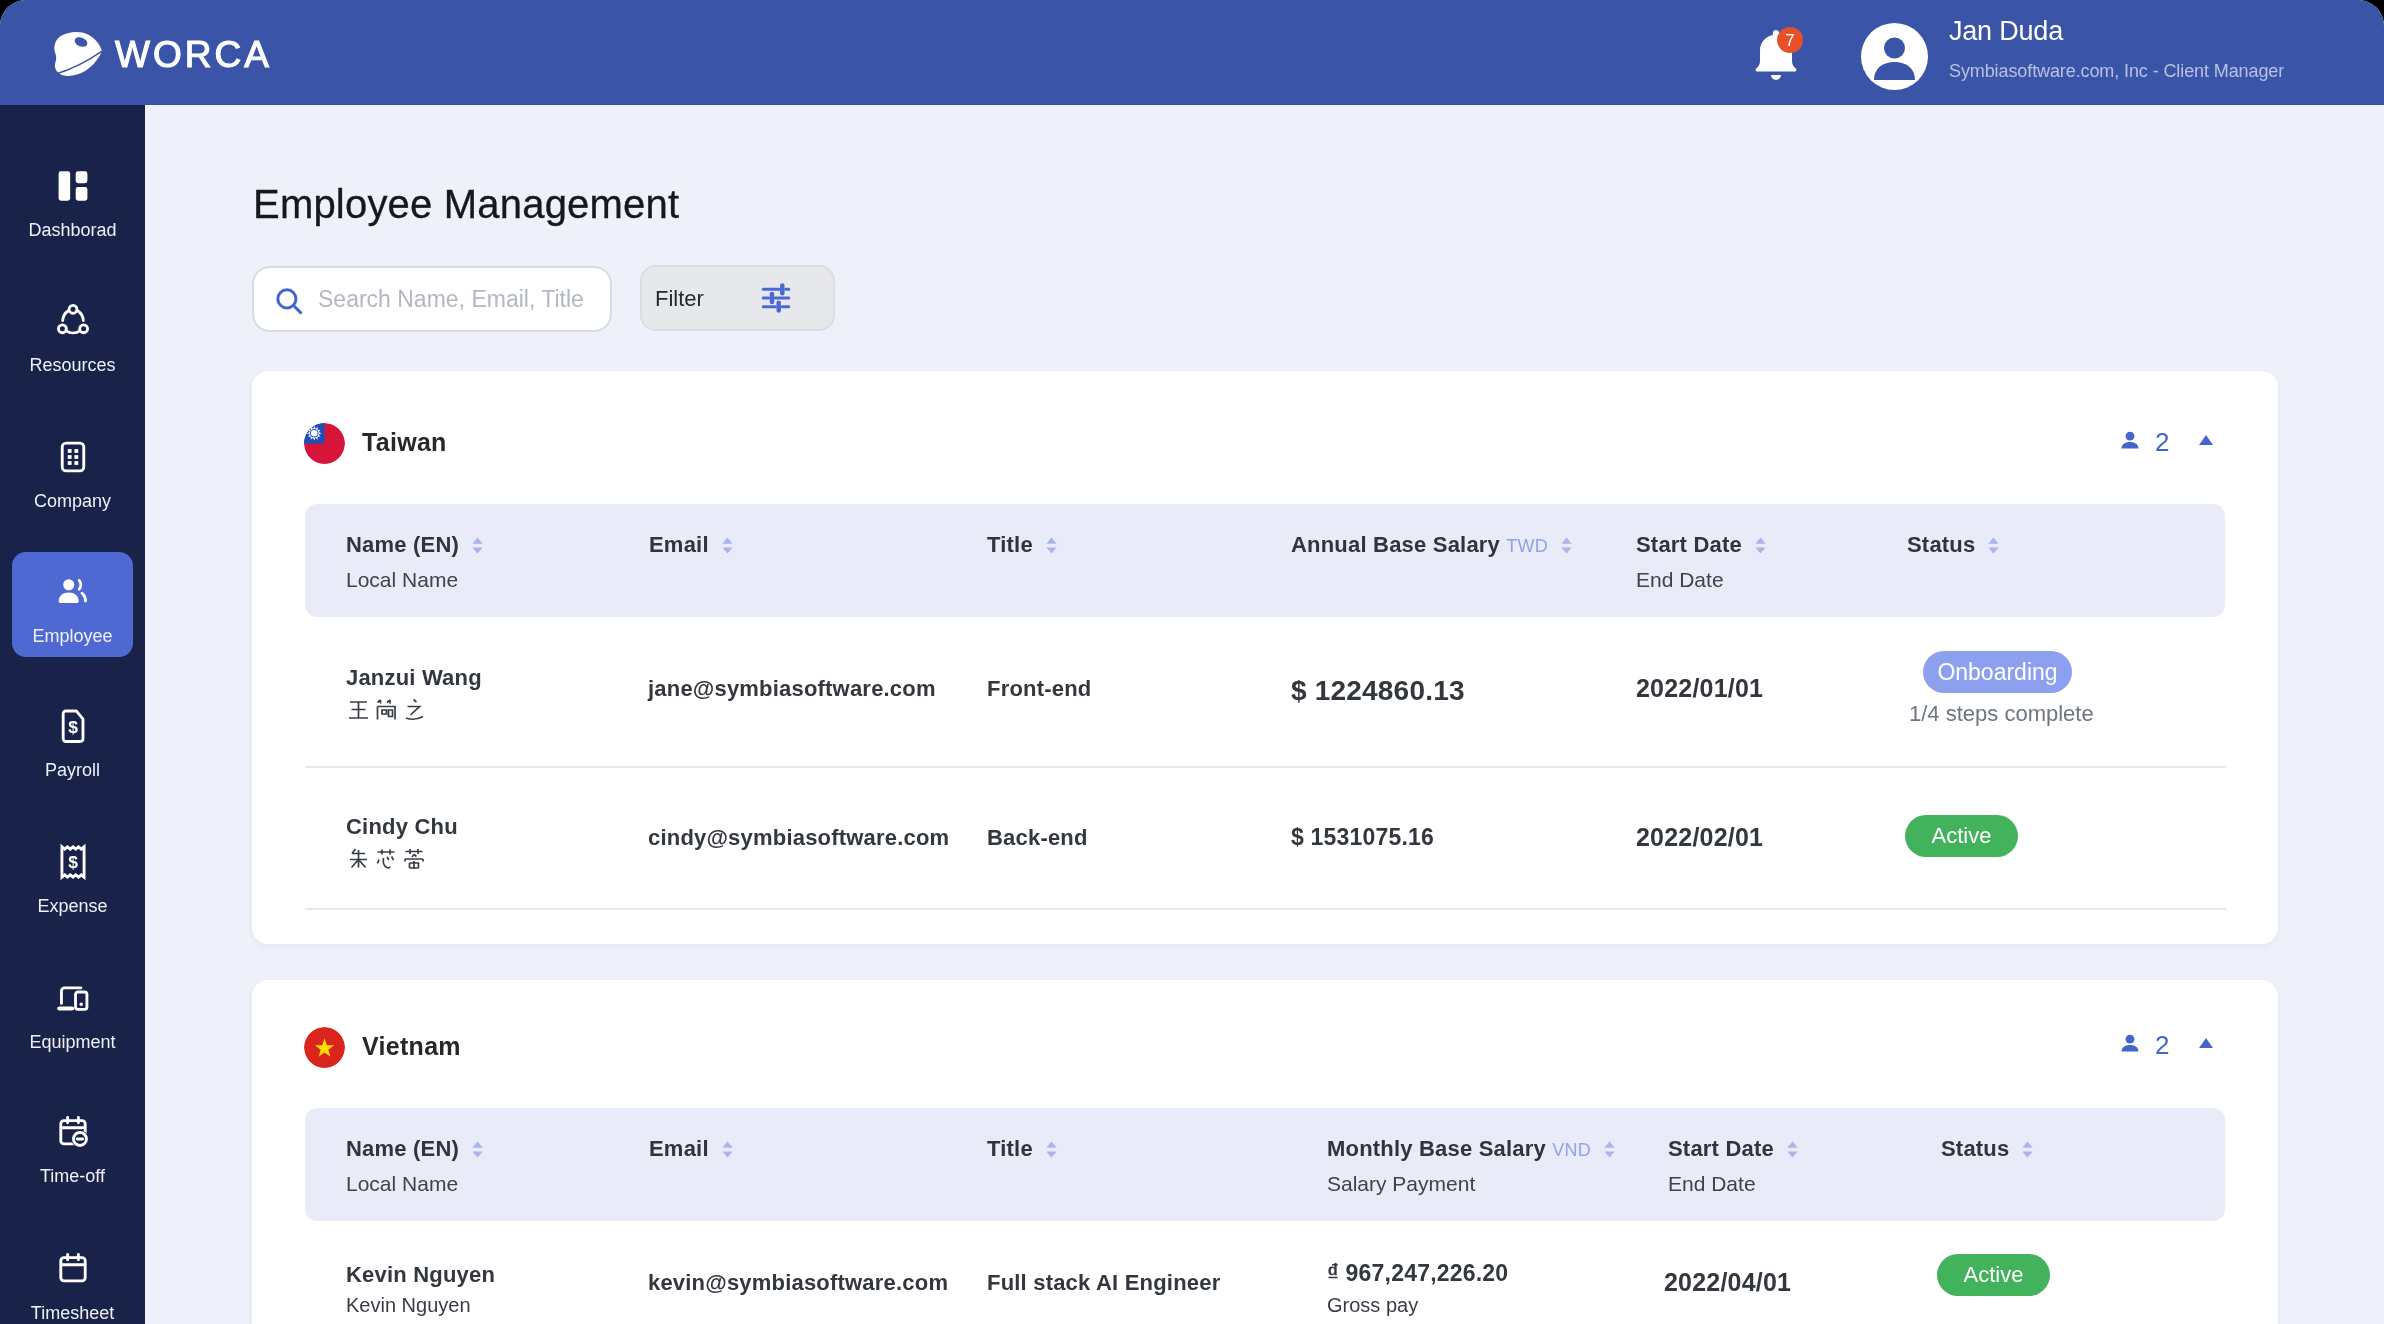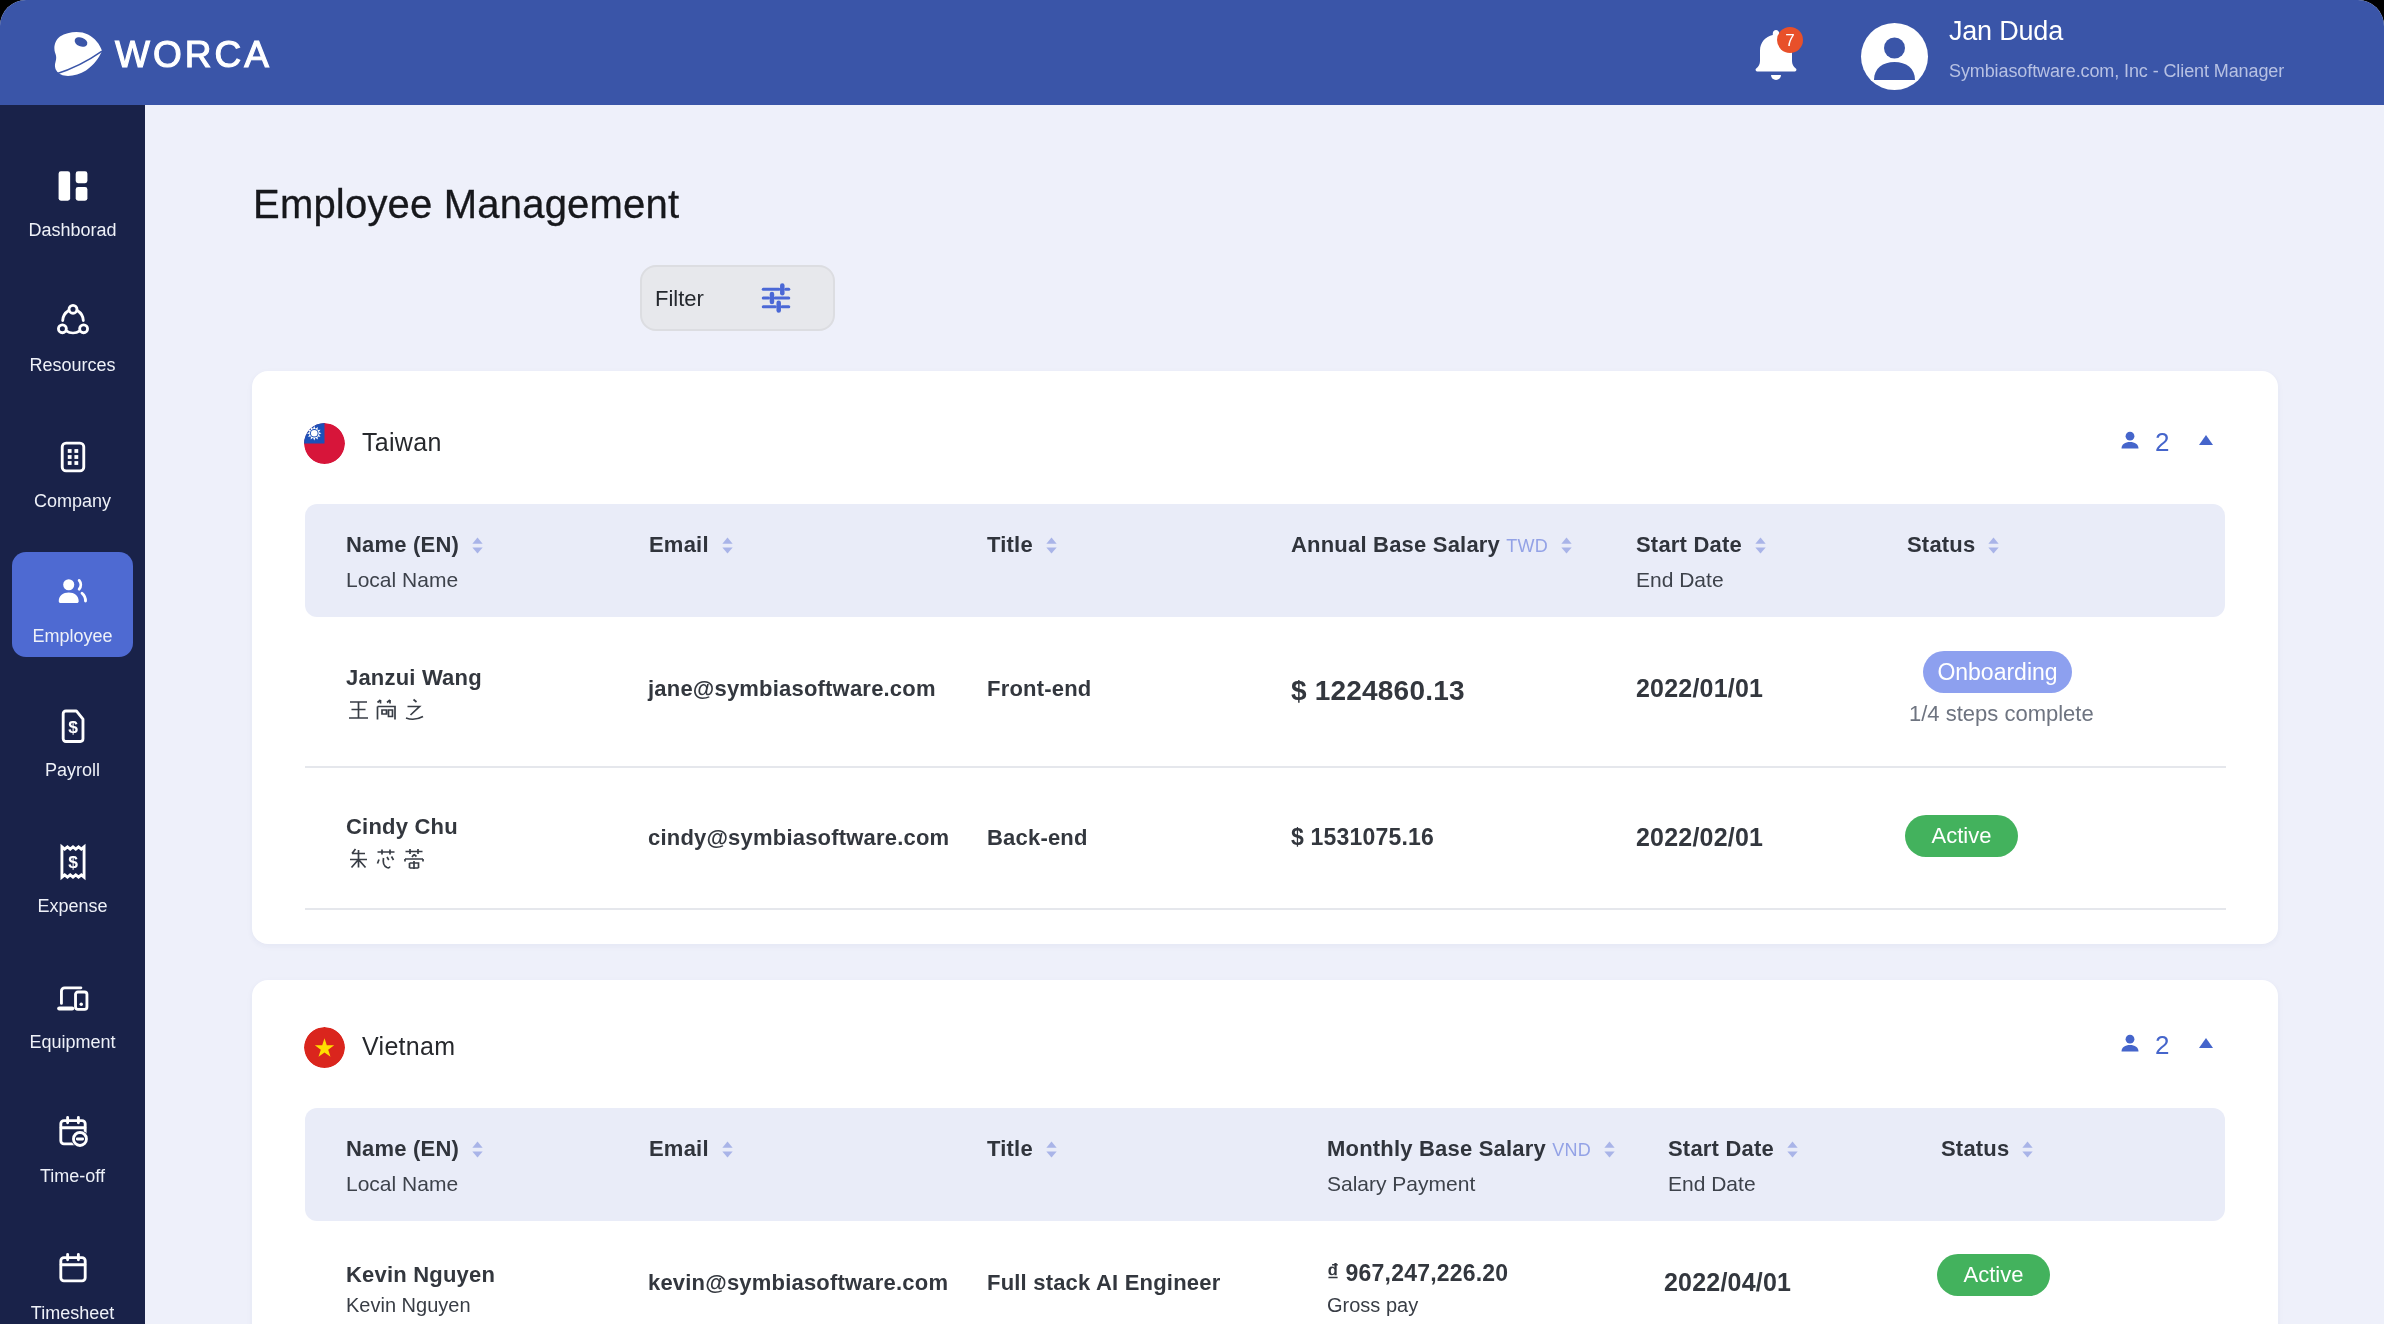--- a/index.html
+++ b/index.html
@@ -20,21 +20,21 @@
 #search{position:absolute;left:252px;top:266px;width:360px;height:66px;background:#fff;border:2px solid #dadde3;border-radius:18px}
 #search svg{position:absolute;left:18px;top:16px}
 #search .ph{position:absolute;left:64px;top:18px;font-size:23px;color:#b2b7c1;white-space:nowrap}
 #filter{position:absolute;left:640px;top:265px;width:195px;height:66px;background:#e7e8ec;border:2px solid #dcdde1;border-radius:16px}
 #filter .ft{position:absolute;left:13px;top:19px;font-size:22px;color:#25282e}
 #filter svg{position:absolute;left:116px;top:13px}
 .card{position:absolute;left:252px;width:2026px;background:#fff;border-radius:16px;box-shadow:0 2px 6px rgba(40,60,120,.05)}
 #card1{top:371px;height:573px}
 #card2{top:980px;height:420px}
 .flag{position:absolute;left:52px;width:41px;height:41px;border-radius:50%;overflow:hidden}
-.country{position:absolute;left:110px;font-size:25px;font-weight:400;color:#26282c;letter-spacing:.3px}
+.country{position:absolute;left:110px;font-size:25px;font-weight:700;color:#26282c;letter-spacing:.3px}
 .clusterp{position:absolute;left:1866px}
 .cluster2{position:absolute;left:1903px;font-size:26px;color:#4565cb}
 .clustert{position:absolute;left:1947px;width:0;height:0;border-left:7px solid transparent;border-right:7px solid transparent;border-bottom:10px solid #4565cb}
 .thead{position:absolute;left:53px;width:1920px;height:113px;background:#e9ecf8;border-radius:12px}
 .th{position:absolute;top:28px;font-size:22px;font-weight:700;color:#30343c;white-space:nowrap;letter-spacing:.2px}
 .th .cur{color:#93a2e6;font-weight:400;font-size:18px}
 .th2{position:absolute;top:64px;font-size:21px;color:#3d424b;white-space:nowrap}
 .sort{display:inline-block;vertical-align:-3px;margin-left:11px}
 .td{position:absolute;font-size:22px;font-weight:700;color:#33373e;white-space:nowrap;letter-spacing:.2px}
 .tdsub{position:absolute;font-size:20px;font-weight:400;color:#383d45;white-space:nowrap}
@@ -148,20 +148,27 @@
       <div class="sitem" style="top: 1250px;">
         <svg width="38" height="38" viewBox="0 0 24 24" fill="none" stroke="#fff" stroke-width="1.8" stroke-linecap="round" stroke-linejoin="round">
           <rect x="4.3" y="4.8" width="15.4" height="14.7" rx="2"></rect>
           <path d="M4.5 9.3 h15"></path>
           <path d="M8.6 2.8 v3.4 M15.4 2.8 v3.4"></path>
         </svg>
         <div class="lb">Timesheet</div>
       </div>
     </div>
   <div id="title">Employee Management</div>
+  <div id="search">
+    <svg width="34" height="34" viewBox="0 0 24 24" fill="none" stroke="#4164cf" stroke-width="2.1" stroke-linecap="round">
+        <circle cx="10.5" cy="10.5" r="6.4"></circle>
+        <path d="M15.4 15.4 L20.2 20.2"></path>
+      </svg>
+    <div class="ph">Search Name, Email, Title</div>
+  </div>
   <div id="filter">
     <div class="ft">Filter</div>
     <svg width="36" height="36" viewBox="0 0 24 24" stroke="#4b68d6" stroke-width="2" stroke-linecap="round" fill="none">
       <path d="M3.5 6.2 h10.5"></path>
         <path d="M18.5 6.2 h2"></path>
         <path d="M16.2 3.6 v5.2" stroke-width="3"></path>
       <path d="M3.5 12 h3.5"></path>
         <path d="M11.5 12 h9"></path>
         <path d="M9.3 9.4 v5.2" stroke-width="3"></path>
       <path d="M3.5 17.8 h8"></path>

